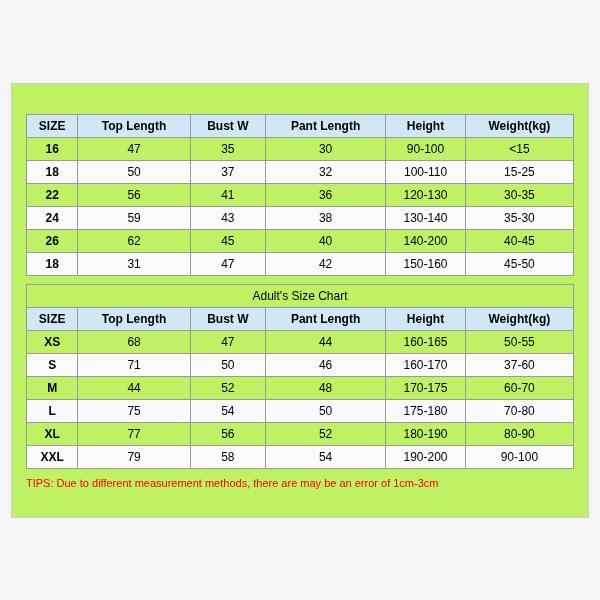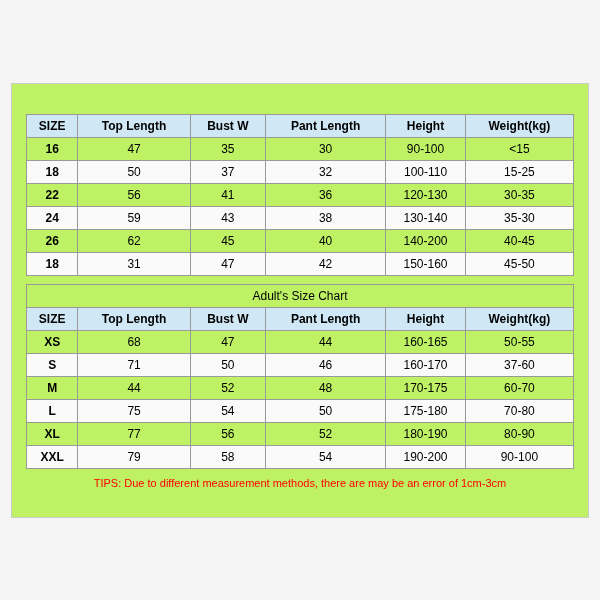--- a/index.html
+++ b/index.html
@@ -53,21 +53,20 @@
       font-weight: bold;
       font-size: 12px;
     }
     .size-col {
       font-weight: bold;
     }
     .tips-row {
       margin-top: 8px;
       font-size: 11px;
       color: red;
-      text-align: center;
     }
     tbody tr:nth-child(even) {
       background: #fafafa;
     }
   </style>
 </head>
 <body>
 
 <div class="chart-container">
   <div class="main-title">

